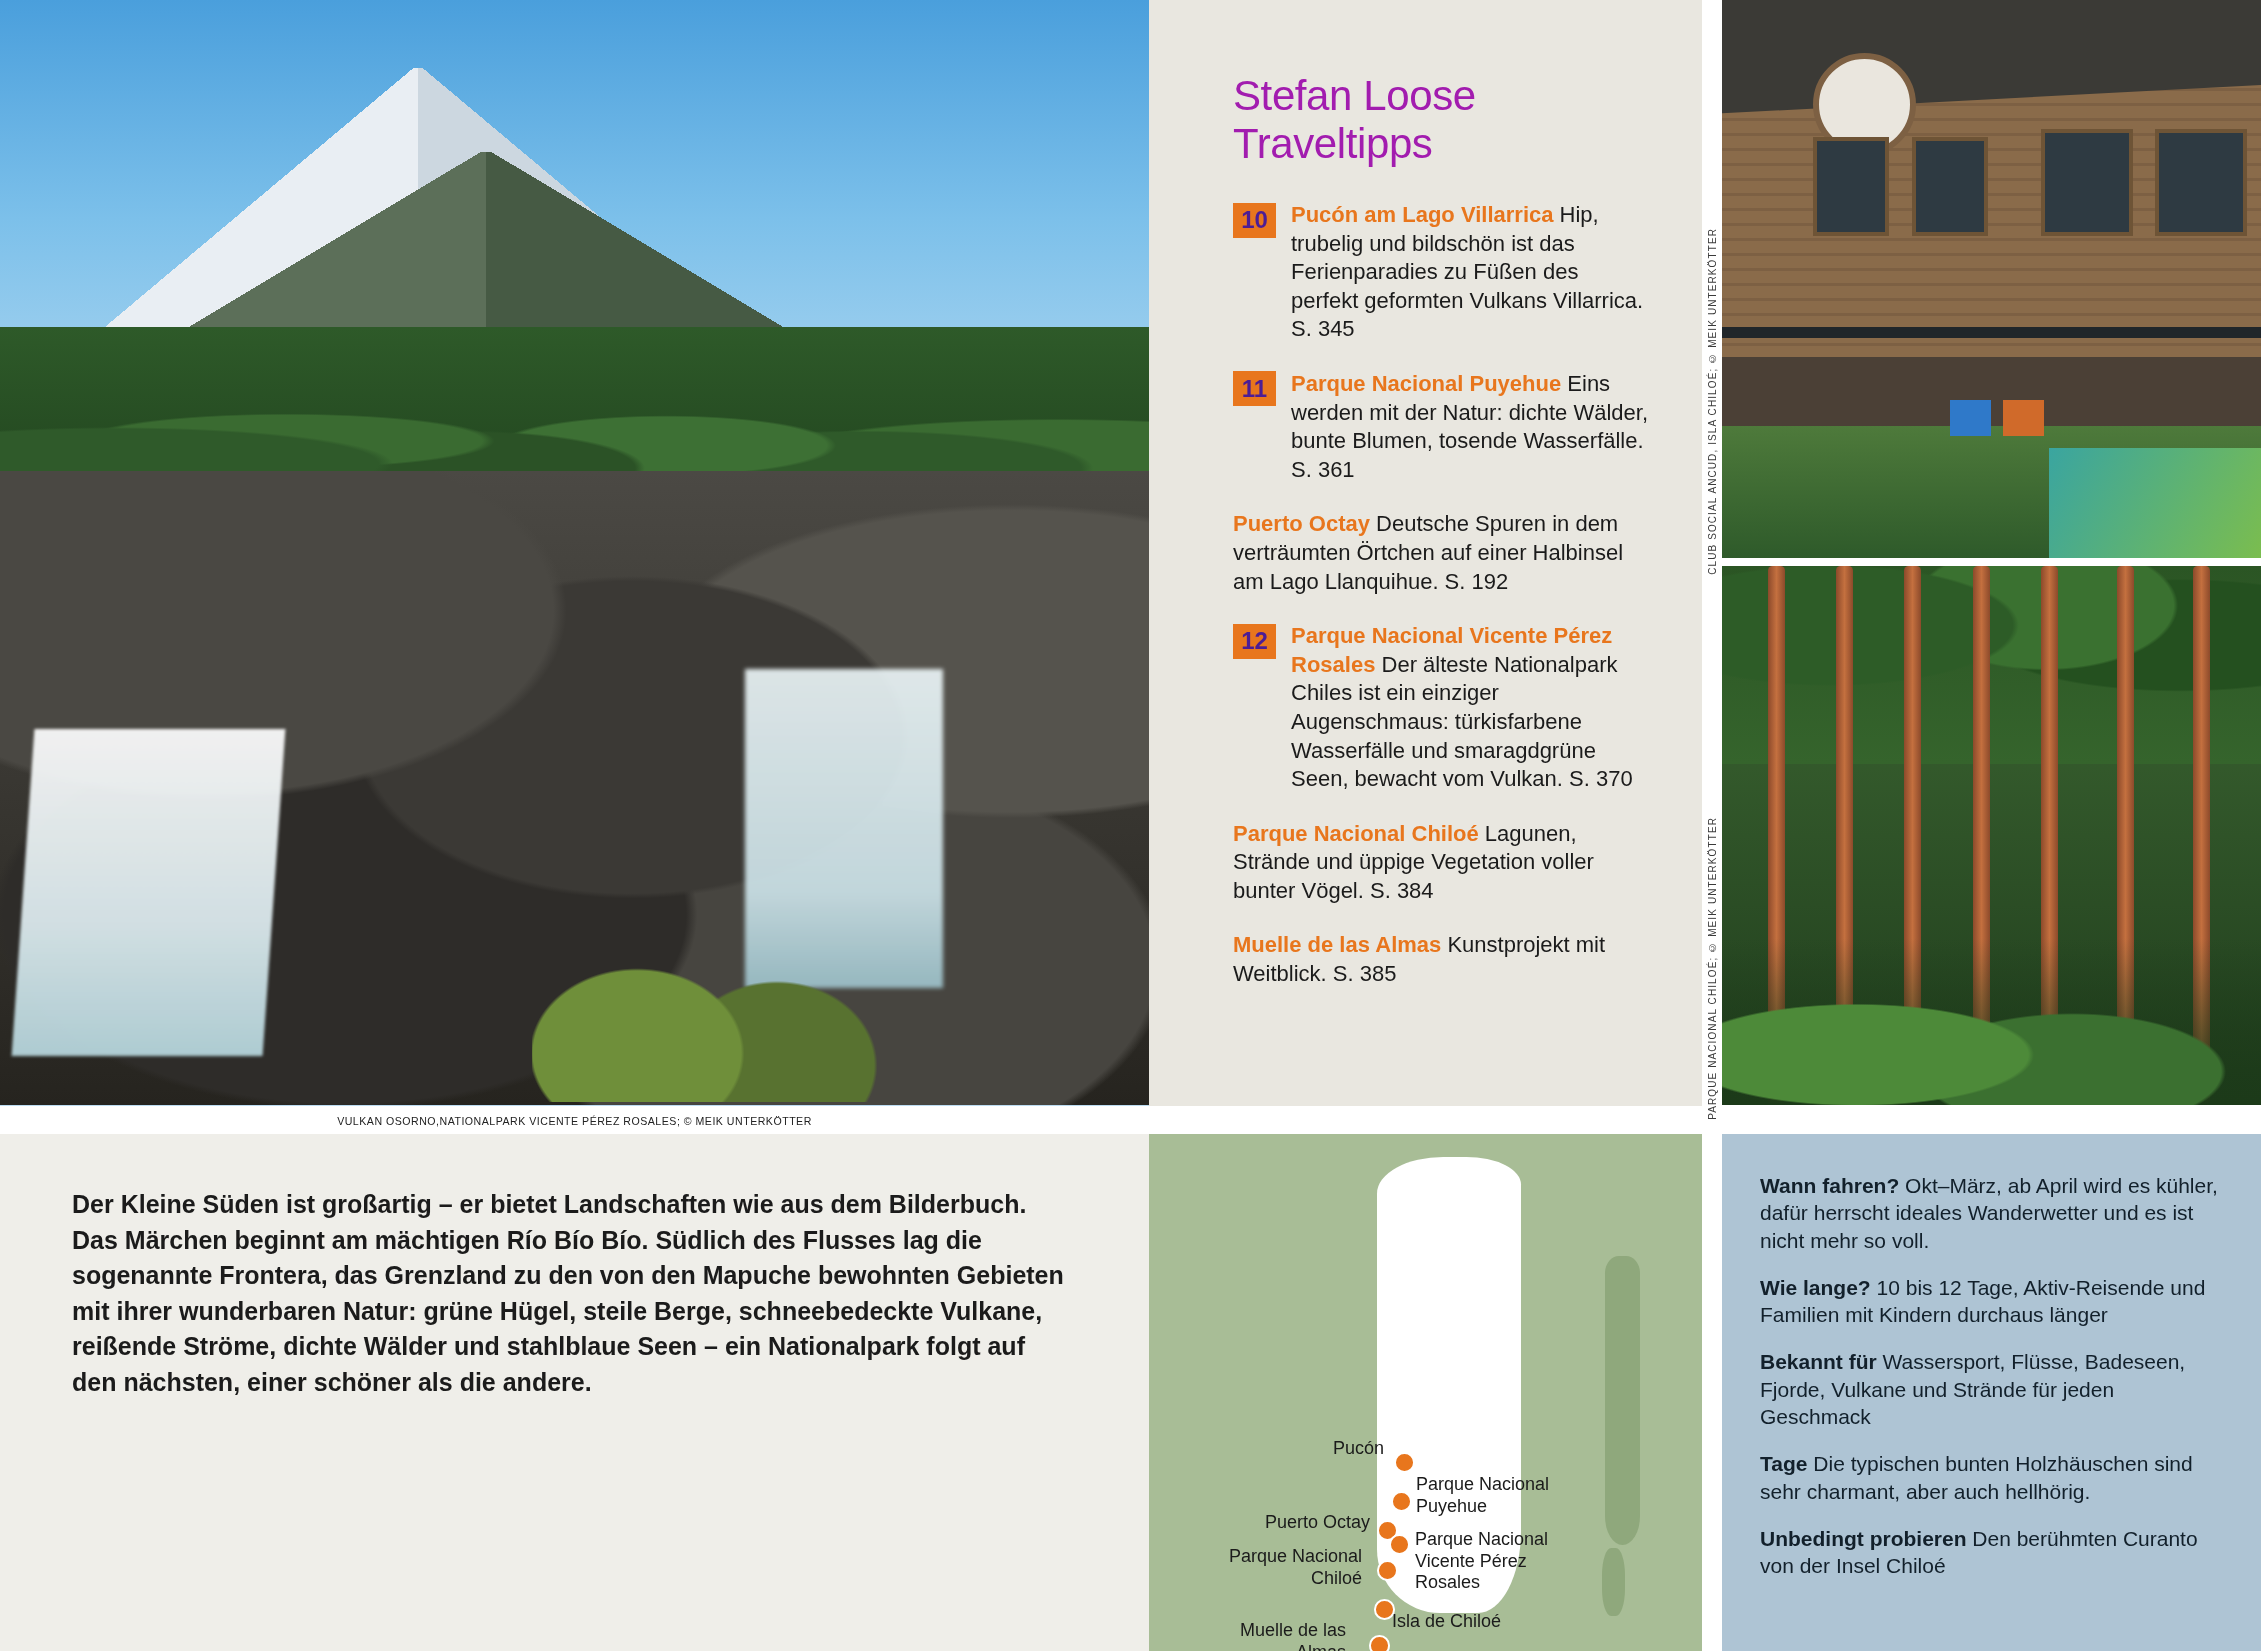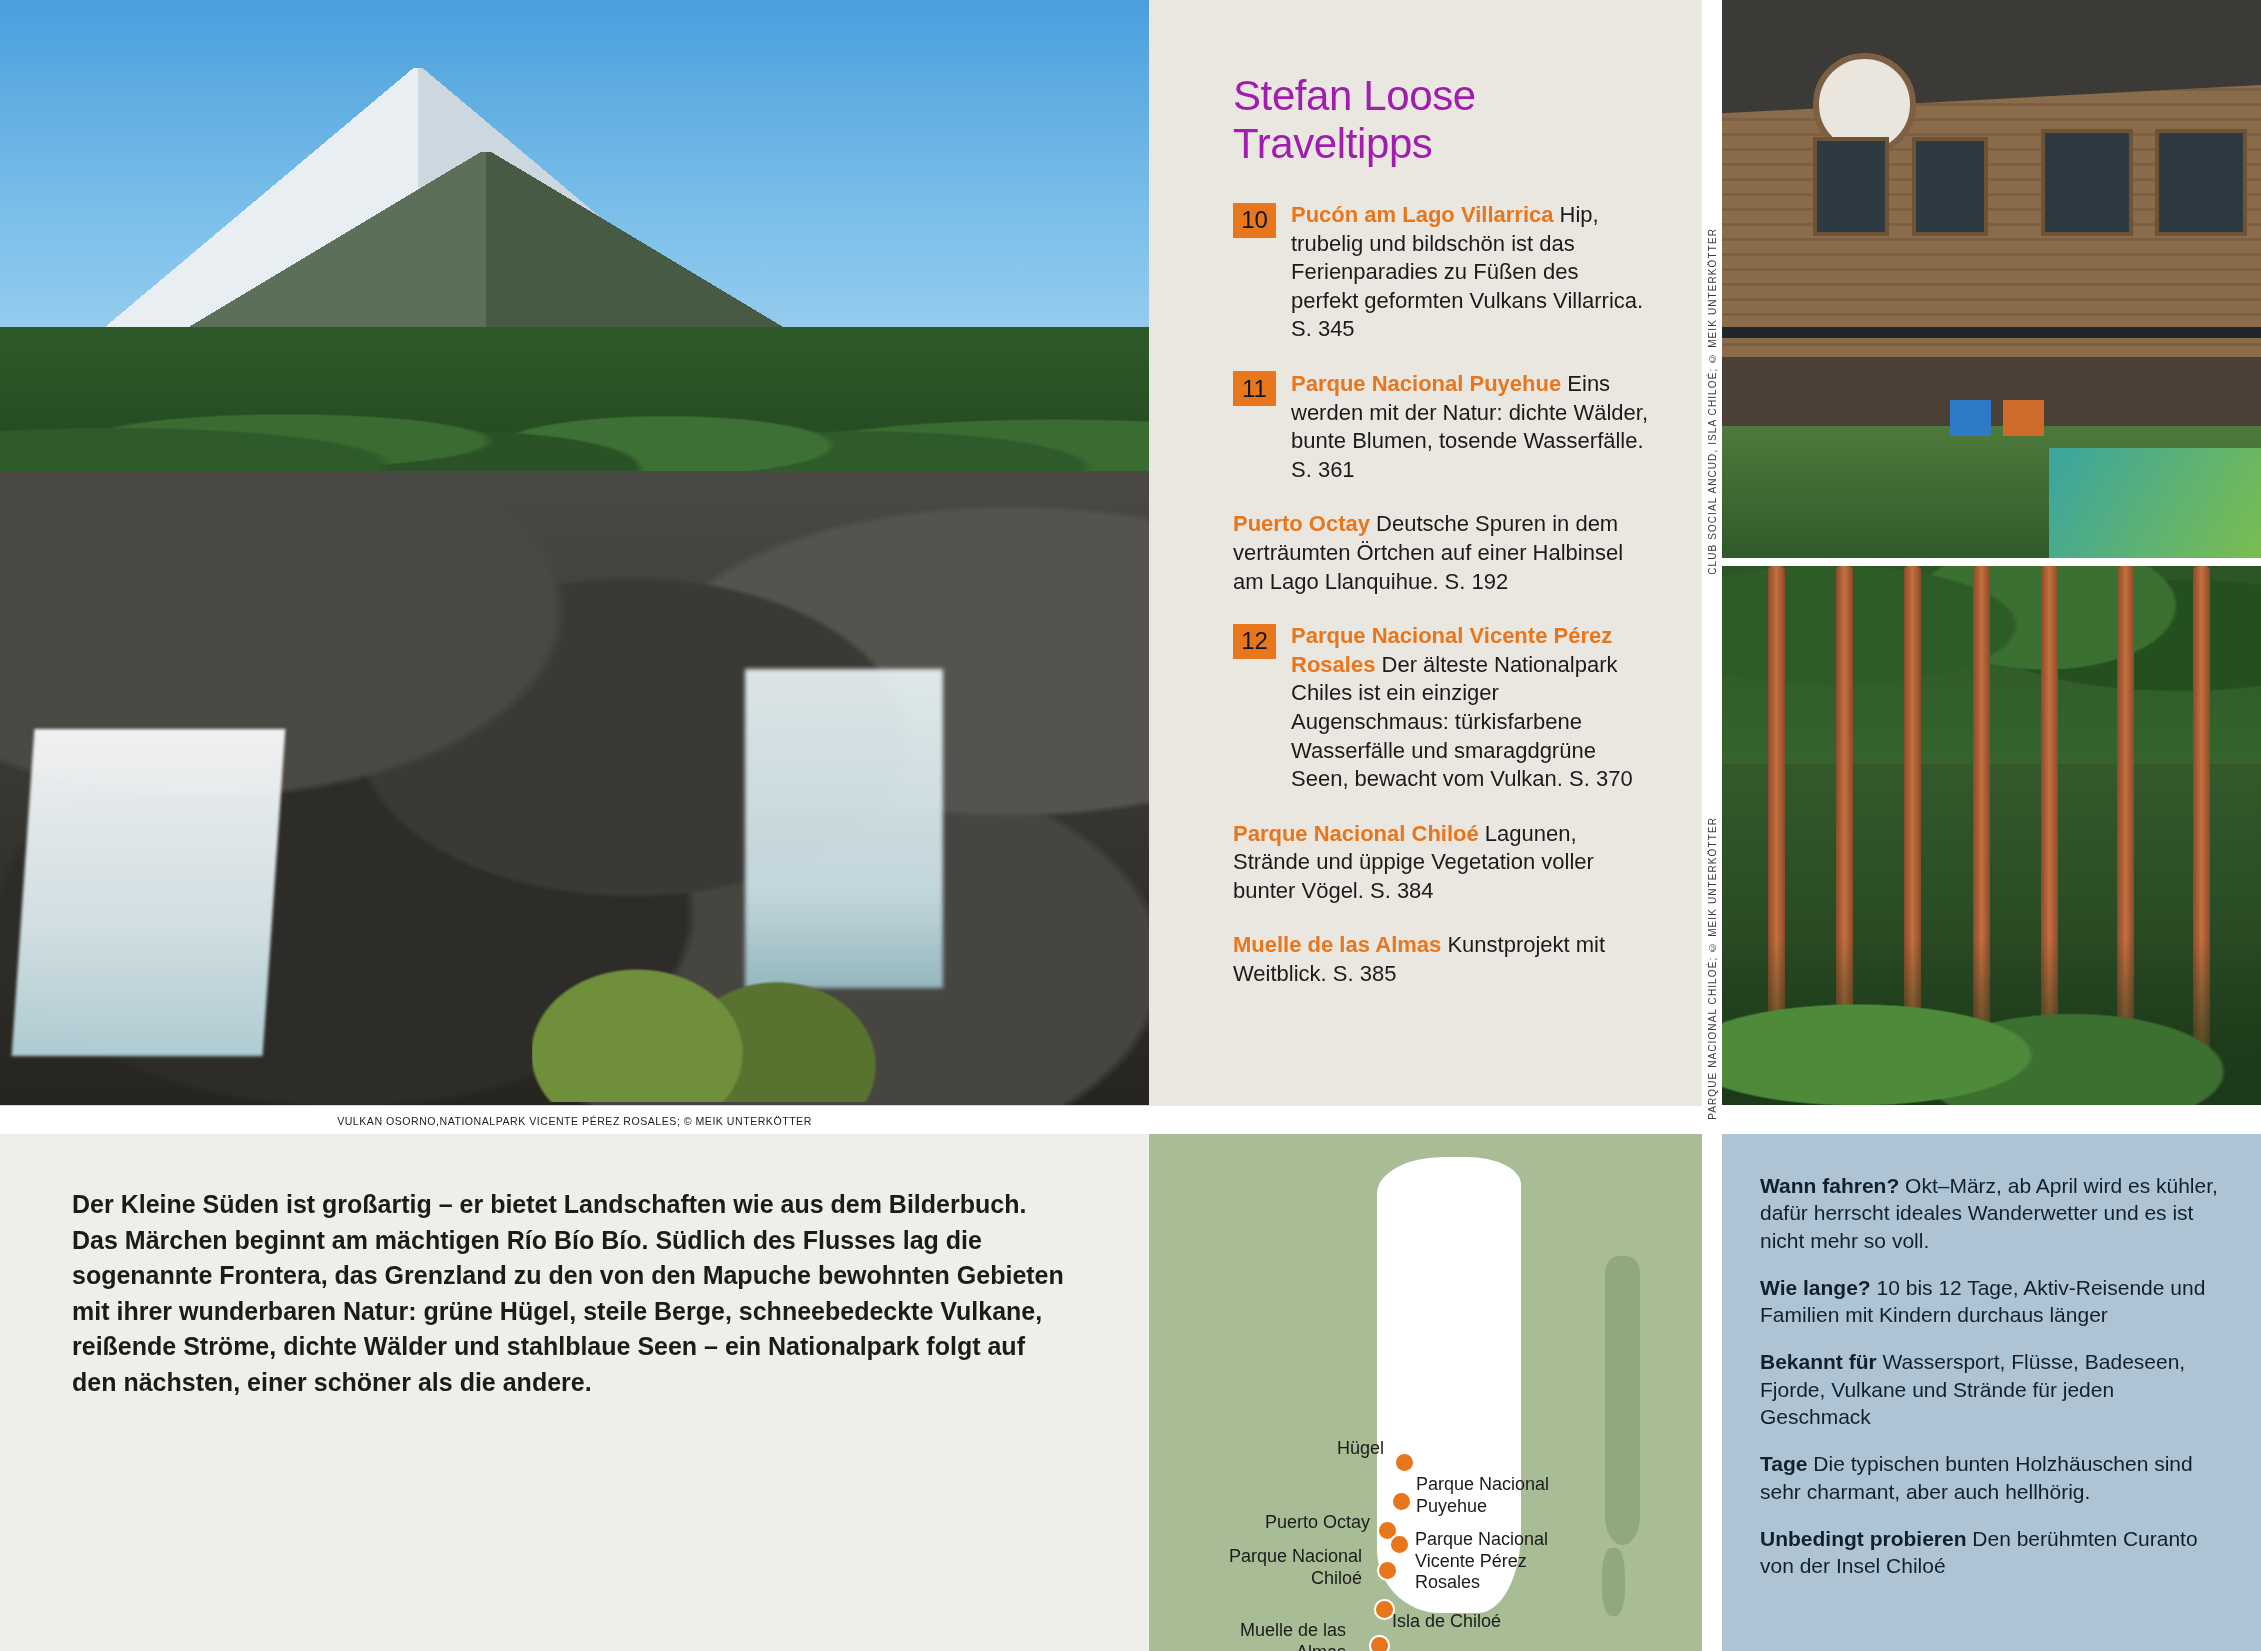--- a/index.html
+++ b/index.html
@@ -93,21 +93,21 @@
     padding:72px 53px 0 84px;
   }
   .tips h1{
     margin:0 0 33px 0;font-size:42px;font-weight:400;color:#a21caf;
     letter-spacing:-0.4px;
   }
   .tip{position:relative;margin-bottom:26px;padding-left:0;}
   .tip.numbered{padding-left:58px;}
   .num{
     position:absolute;left:0;top:1.5px;width:43px;height:35px;
-    background:#e8761d;color:#0f172a;font-size:24px;font-weight:400;
+    background:#e8761d;color:#4c1d95;font-size:24px;font-weight:700;
     display:flex;align-items:center;justify-content:center;
   }
   .tip p{
     margin:0;font-size:22px;line-height:1.30;color:#1b1b1b;
   }
   .tip .lead{color:#e8761d;font-weight:700;}
 
   
   .vcredit{
     position:absolute;writing-mode:vertical-rl;transform:rotate(180deg);
@@ -293,21 +293,21 @@
     <div class="chile-strip2"></div>
 
     <div class="dot" style="left:245px;top:318px;"></div>
     <div class="dot" style="left:242px;top:357px;"></div>
     <div class="dot" style="left:228px;top:386px;"></div>
     <div class="dot" style="left:240px;top:400px;"></div>
     <div class="dot" style="left:228px;top:426px;"></div>
     <div class="dot" style="left:225px;top:465px;"></div>
     <div class="dot" style="left:220px;top:501px;"></div>
 
-    <div class="maplabel" style="left:106px;top:304px;text-align:right;width:129px;">Hügel</div>
+    <div class="maplabel" style="left:106px;top:304px;text-align:right;width:129px;">Pucón</div>
     <div class="maplabel" style="left:267px;top:340px;width:160px;">Parque Nacional Puyehue</div>
     <div class="maplabel" style="left:46px;top:378px;text-align:right;width:175px;">Puerto Octay</div>
     <div class="maplabel" style="left:266px;top:395px;width:167px;">Parque Nacional Vicente Pérez Rosales</div>
     <div class="maplabel" style="left:61px;top:412px;text-align:right;width:152px;">Parque Nacional Chiloé</div>
     <div class="maplabel" style="left:243px;top:477px;width:152px;">Isla de Chiloé</div>
     <div class="maplabel" style="left:53px;top:486px;text-align:right;width:144px;">Muelle de las Almas</div>
   </div>
 
   <div class="info">
     <p><span class="k">Wann fahren?</span><span> Okt–März, ab April wird es kühler, dafür herrscht ideales Wanderwetter und es ist nicht mehr so voll.</span></p>

